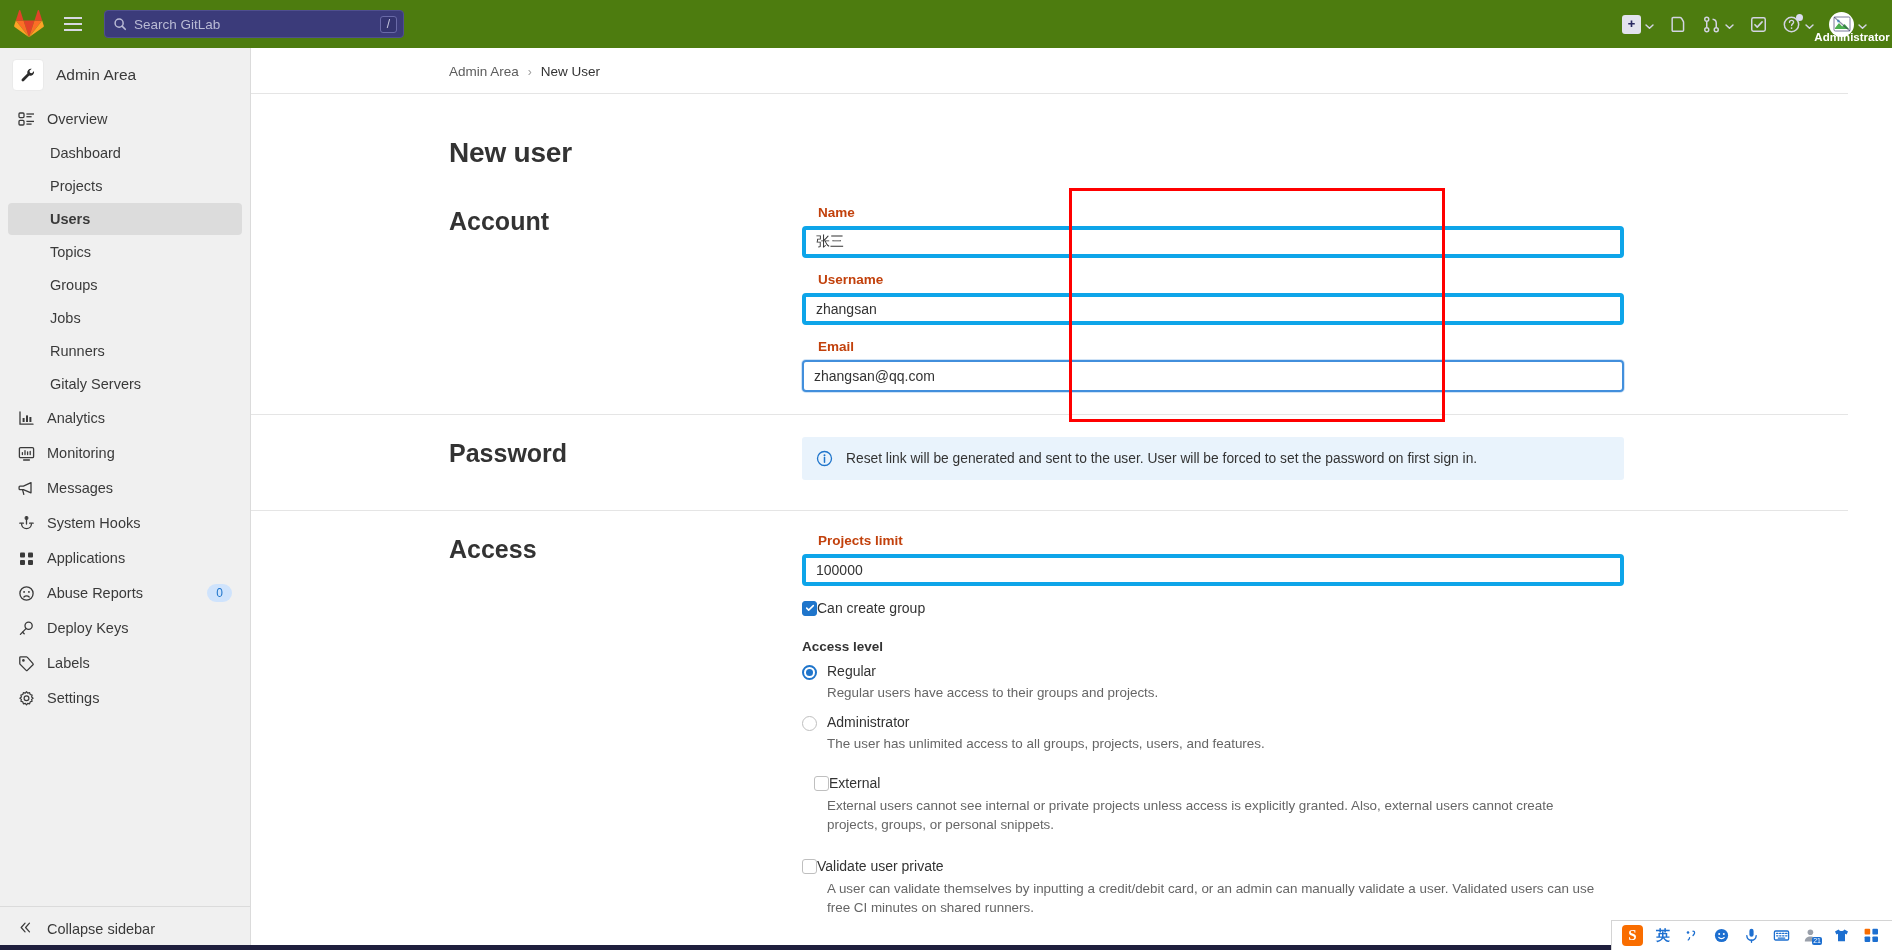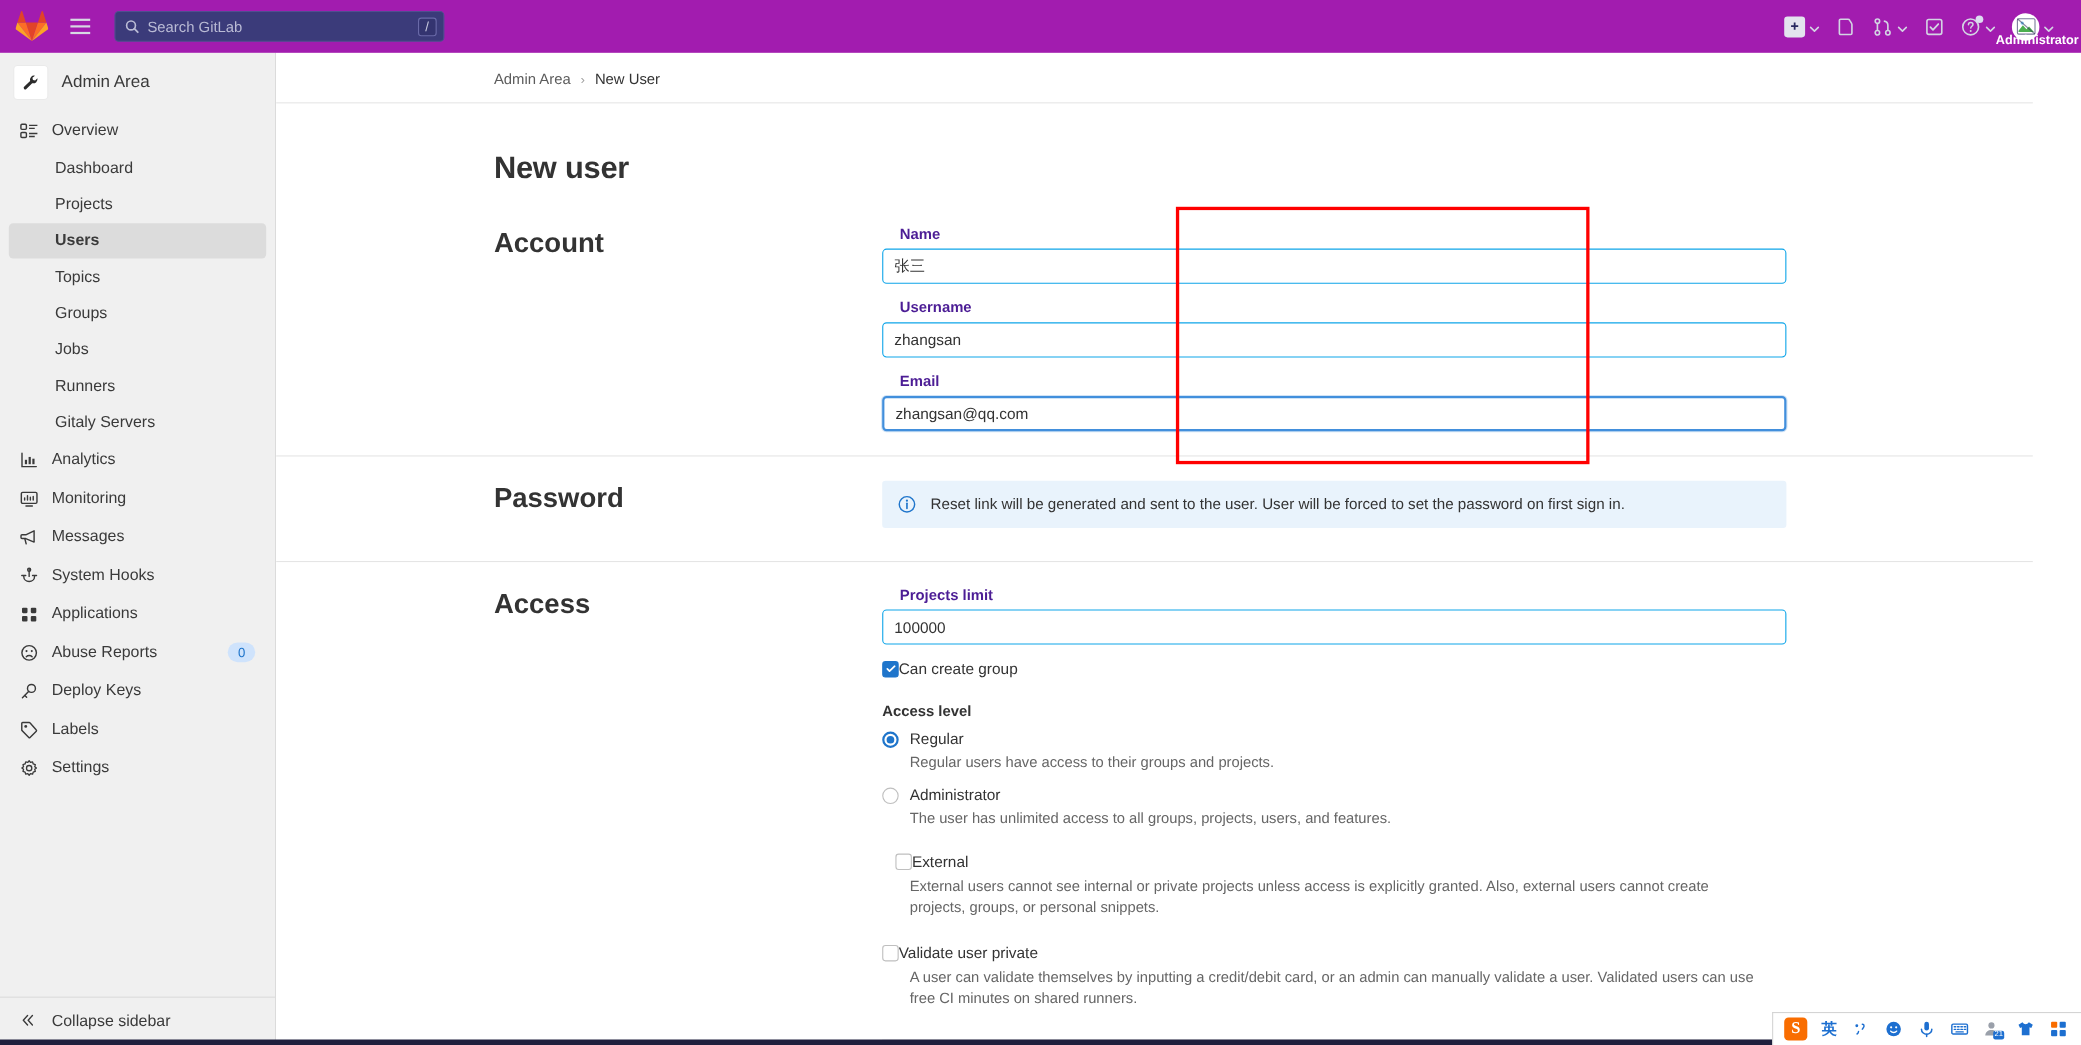--- a/index.html
+++ b/index.html
@@ -9,21 +9,21 @@
     font-family: "Liberation Sans", sans-serif;
     font-size: 14px;
     color: #303030;
     background: #ffffff;
     overflow: hidden;
     position: relative;
   }
 
   
   .topbar {
-    height: 48px; background: #a21caf;
+    height: 48px; background: #4d7c0f;
     display: flex; align-items: center;
     padding: 0 14px; position: relative; z-index: 30;
   }
   .gl-logo { width: 30px; height: 30px; margin-right: 12px; flex: 0 0 auto; }
   .hamburger {
     width: 34px; height: 34px; display: flex; flex-direction: column;
     align-items: center; justify-content: center; gap: 4px;
     cursor: pointer; margin-right: 14px; border-radius: 4px;
   }
   .hamburger span { display:block; width: 18px; height: 2px; background: #d7d8e3; }
@@ -138,25 +138,25 @@
     width: 353px; flex: 0 0 353px;
     font-size: 25px; font-weight: 600; color: #333;
     padding-top: 2px;
   }
   .sec-body { flex: 1; max-width: 822px; }
 
   .field { margin-bottom: 14px; }
   .field:last-child { margin-bottom: 0; }
   .flabel {
     display: block; font-size: 13.5px; font-weight: 700;
-    color: #4c1d95; margin-bottom: 6px; padding-left: 16px;
+    color: #c2410c; margin-bottom: 6px; padding-left: 16px;
   }
   .finput {
     width: 100%; height: 32px; padding: 5px 10px;
-    border: 1px solid #0ea5e9; border-radius: 4px;
+    border: 4px solid #0ea5e9; border-radius: 4px;
     font-family: "Liberation Sans", sans-serif; font-size: 14px;
     color: #333; background: #fff; outline: none;
   }
   .finput.focused {
     border: 2px solid #428fdc;
     box-shadow: 0 0 0 1px rgba(66,143,220,0.25);
   }
 
   
   .redbox {

